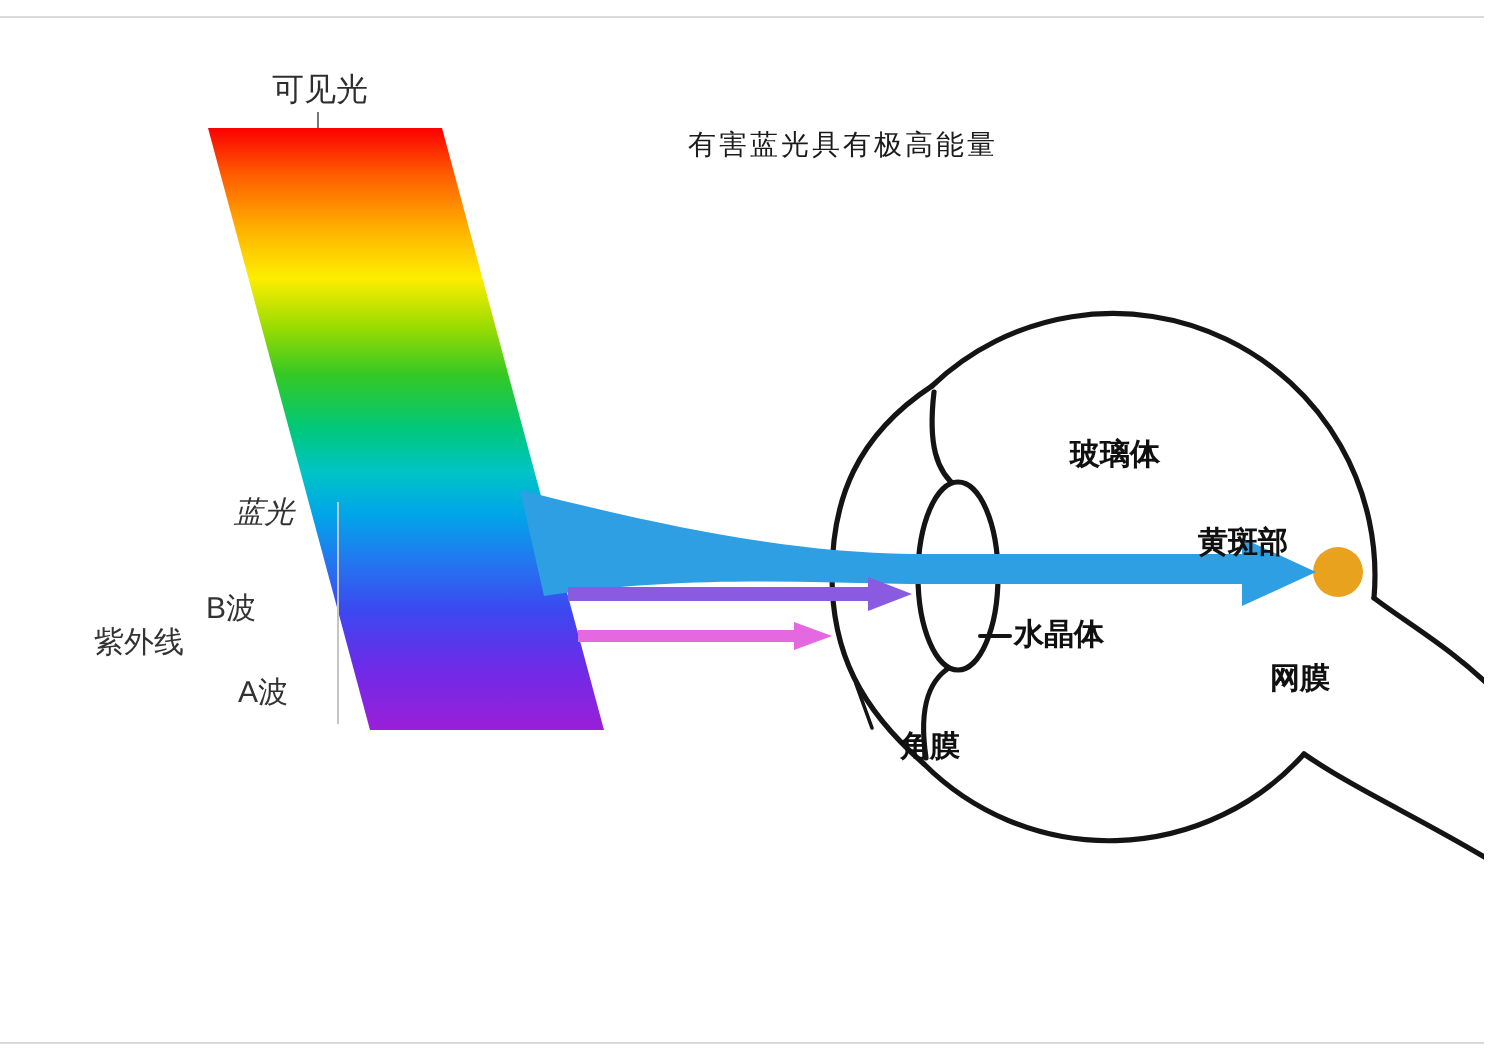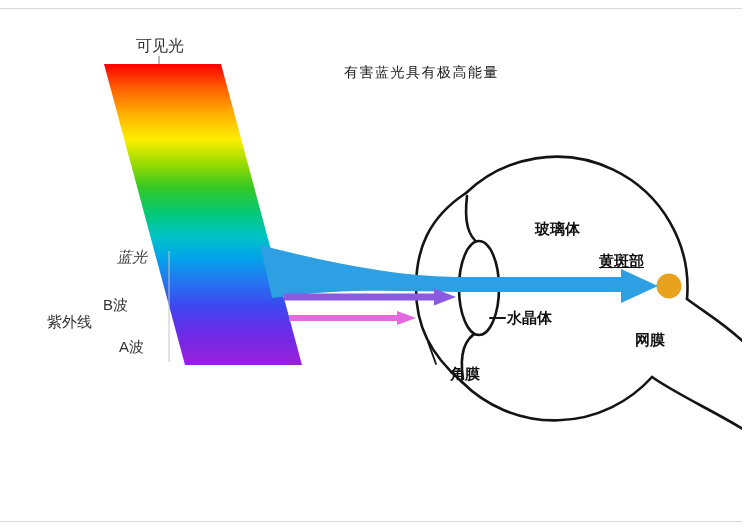--- a/index.html
+++ b/index.html
@@ -15,22 +15,22 @@
   .lbl.bold{font-weight:bold;color:#101010;}
   .visible-light{left:136px;top:37px;font-size:16px;color:#2e2e2e;}
   .blue-lbl{left:117px;top:249px;font-style:italic;}
   .bwave-lbl{left:103px;top:297px;}
   .awave-lbl{left:119px;top:339px;}
   .uv-lbl{left:47px;top:314px;font-size:15px;}
   .headline{
     position:absolute;left:344px;top:58px;font-size:14px;font-weight:400;
     color:#1b1b1b;line-height:29px;letter-spacing:1.5px;
   }
-  .vitreous-lbl{left:535px;top:221px;}
-  .macula-lbl{left:599px;top:253px;text-decoration:underline;}
+  .vitreous-lbl{left:535px;top:221px;font-family:Liberation Mono, monospace;}
+  .macula-lbl{left:599px;top:264px;}
   .lens-lbl{left:507px;top:310px;}
   .retina-lbl{left:635px;top:332px;}
   .cornea-lbl{left:422px;top:366px;margin-left:28px;}
 </style>
 </head>
 <body>
 
 <div class="stage">
 
   <div class="frame-line top"></div>

